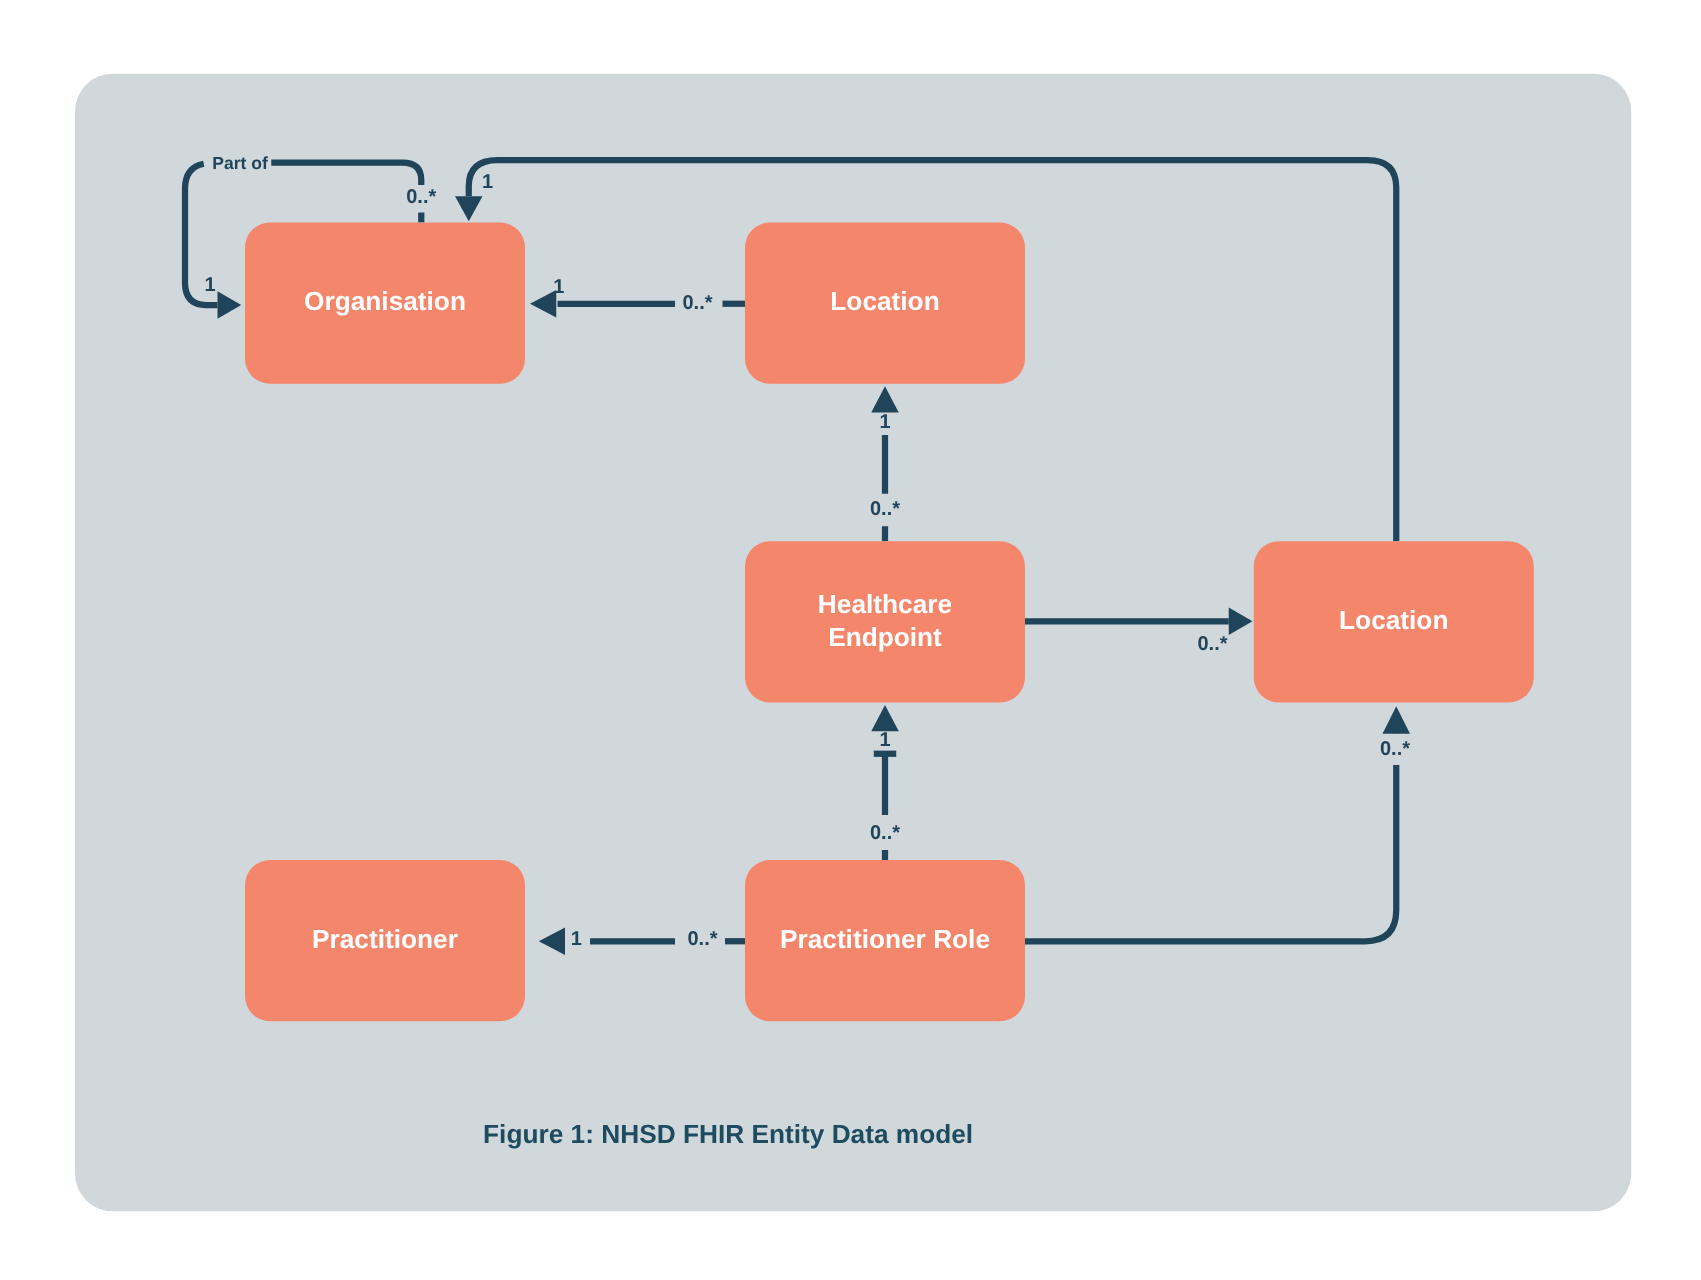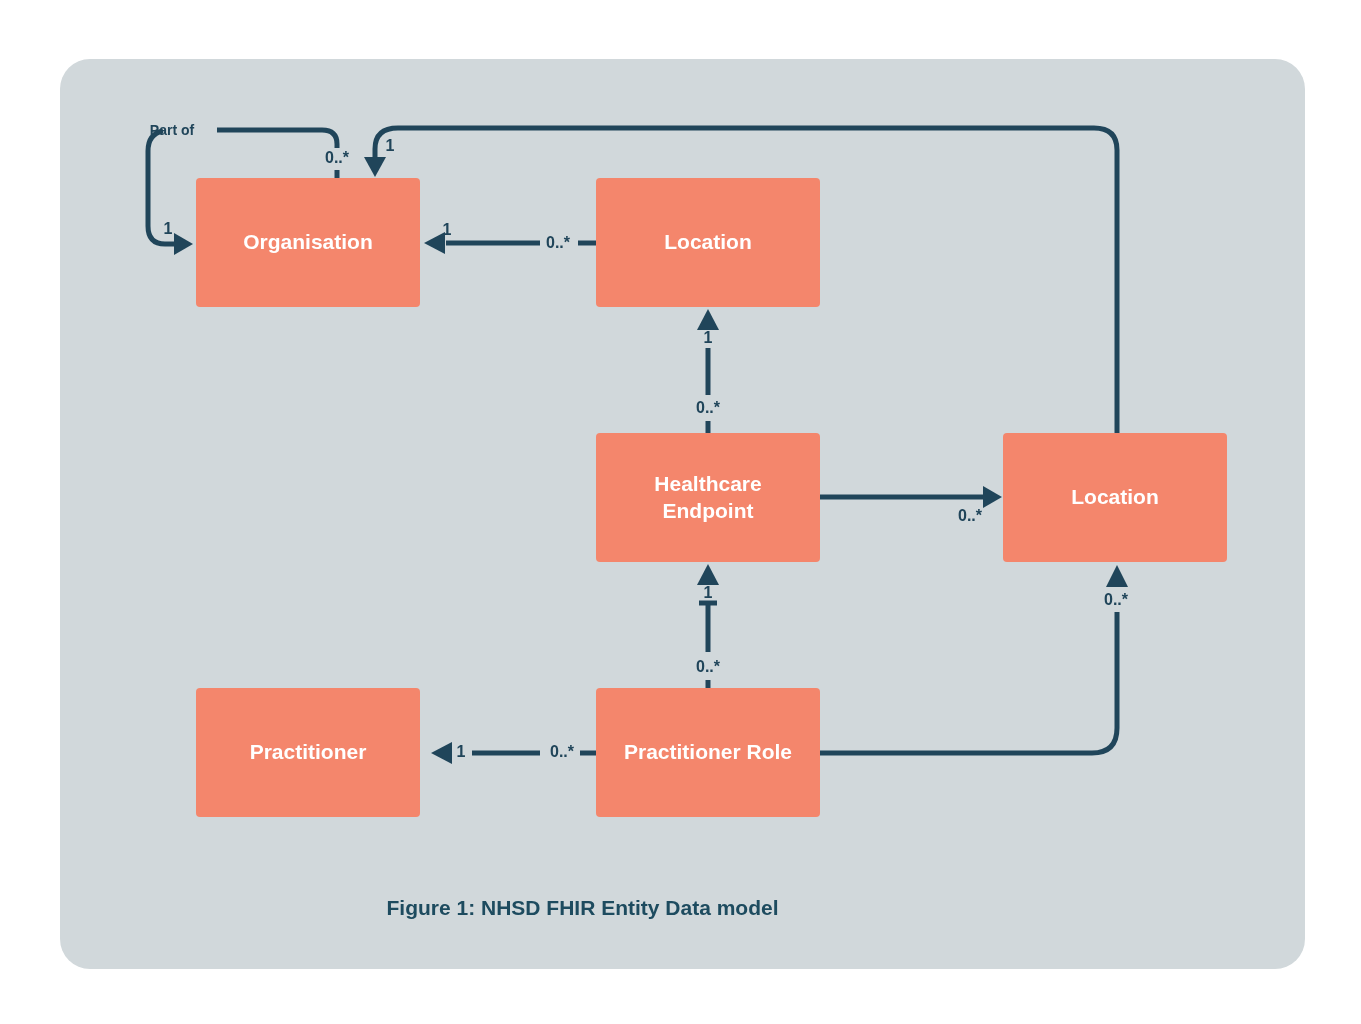--- a/index.html
+++ b/index.html
@@ -36,21 +36,21 @@
     stroke-width:5;
   }
   svg.wires polygon{
     fill:var(--teal);
     stroke:none;
   }
   .entity{
     position:absolute;
     width:224px; height:129px;
     background:var(--salmon);
-    border-radius:4px;
+    border-radius:20px;
     display:flex;
     align-items:center;
     justify-content:center;
     text-align:center;
     color:#ffffff;
     font-size:21px;
     font-weight:bold;
     line-height:1.25;
   }
   .entity .lbl{display:inline-block;}
@@ -149,21 +149,21 @@
   </div>
 
   <div class="entity" style="left:596px;top:688px;">
     <span class="lbl">Practitioner Role</span>
   </div>
 
   <div class="entity" style="left:196px;top:688px;">
     <span class="lbl">Practitioner</span>
   </div>
 
-  <div class="card-label small" style="left:172px;top:130px;">Part of</div>
+  <div class="card-label small" style="left:192px;top:130px;">Part of</div>
   <div class="card-label" style="left:337px;top:158px;">0..*</div>
   <div class="card-label" style="left:168px;top:229px;">1</div>
 
   <div class="card-label" style="left:390px;top:146px;">1</div>
 
   <div class="card-label" style="left:558px;top:243px;">0..*</div>
   <div class="card-label" style="left:447px;top:230px;">1</div>
 
   <div class="card-label" style="left:708px;top:338px;">1</div>
   <div class="card-label" style="left:708px;top:408px;">0..*</div>

